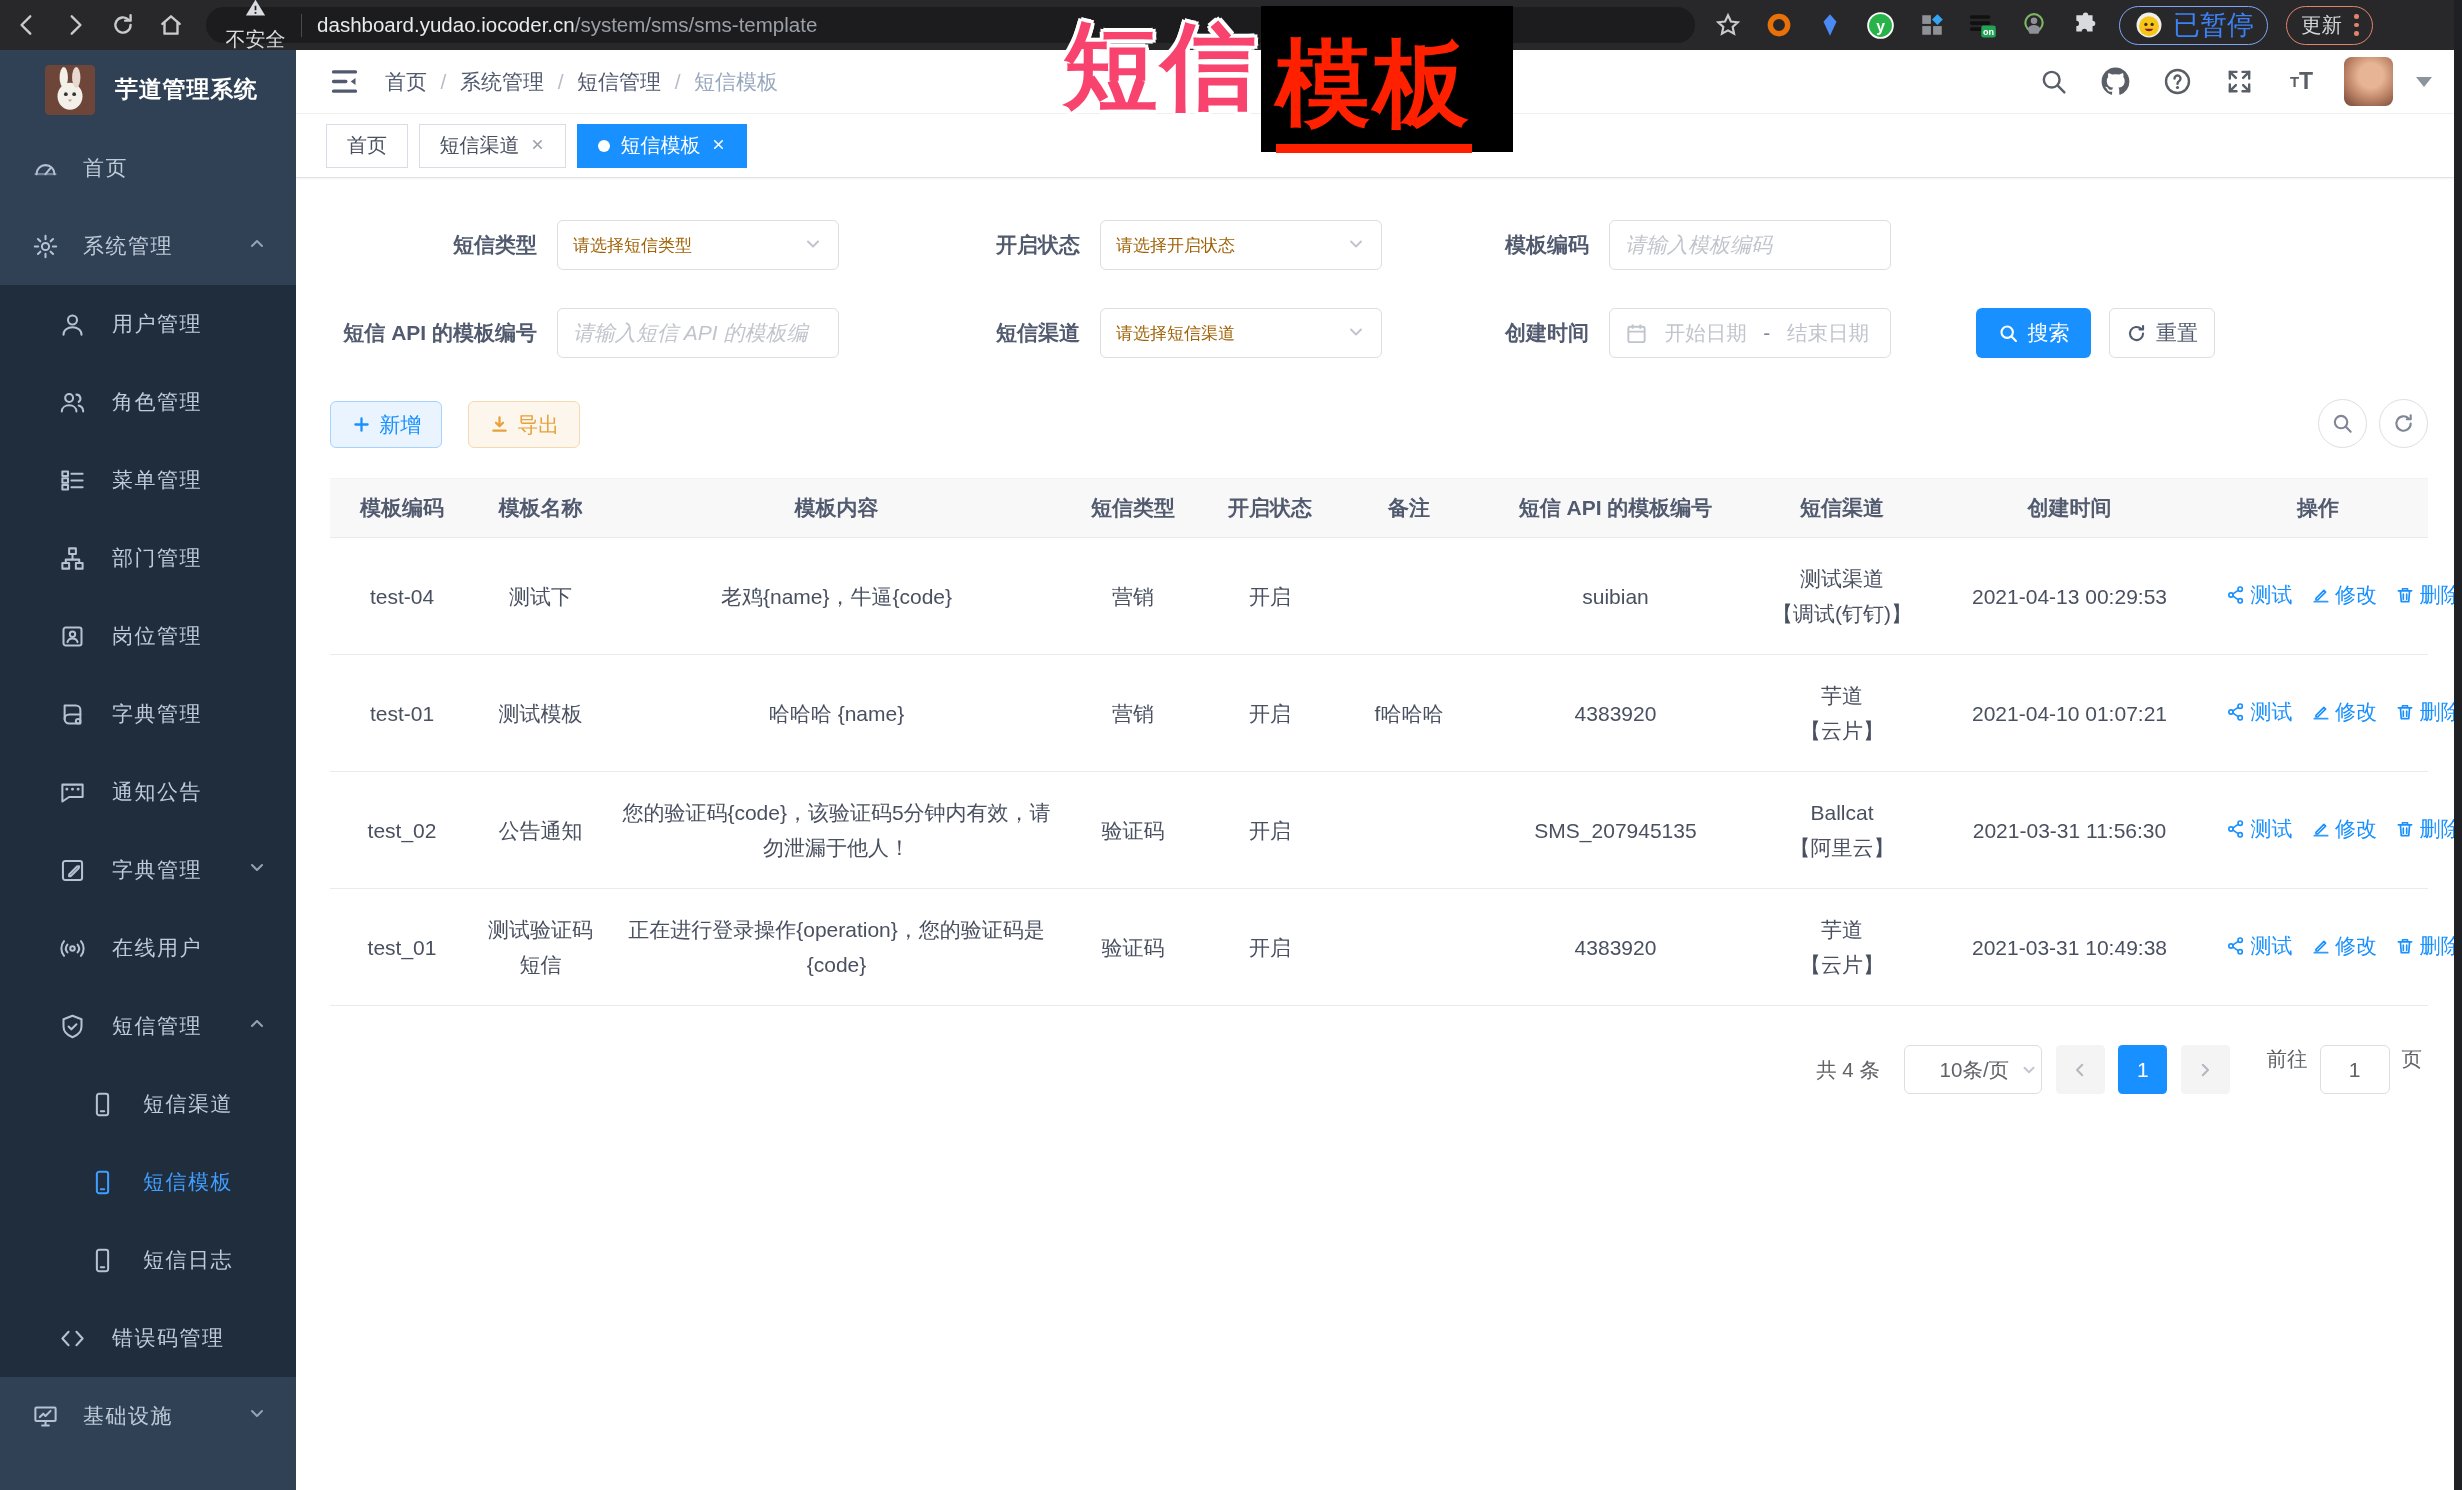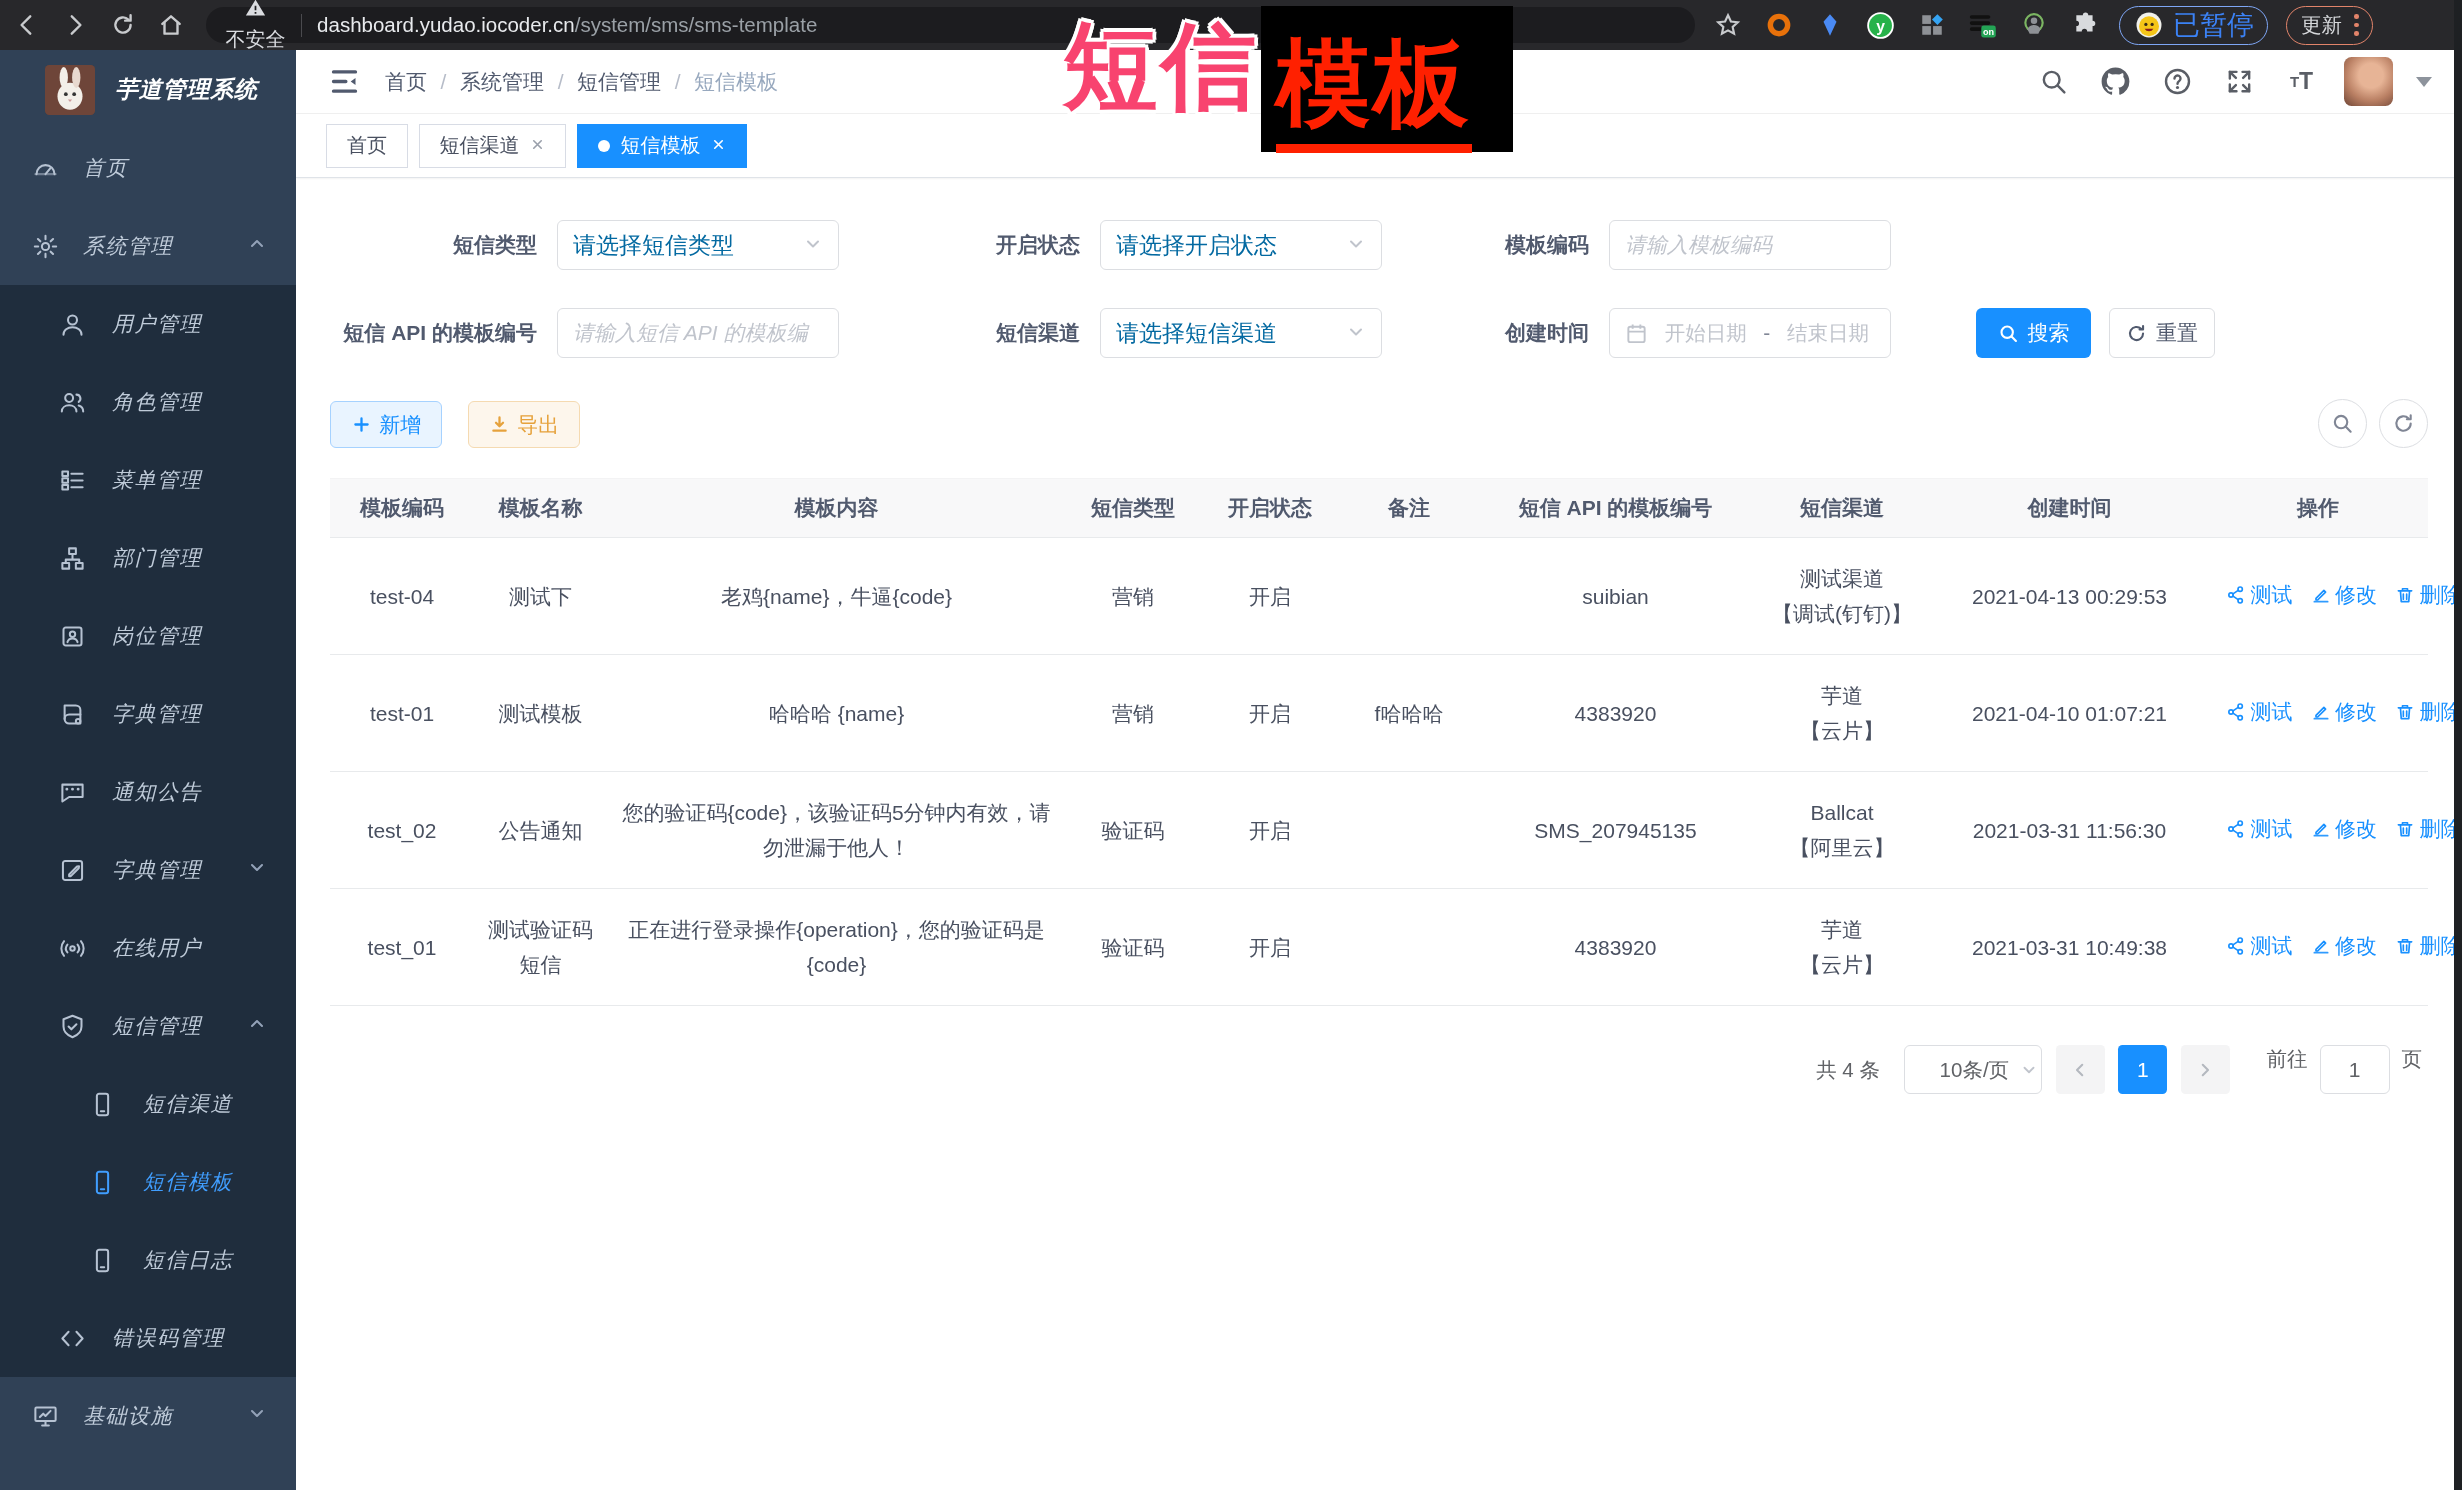--- a/index.html
+++ b/index.html
@@ -20,21 +20,21 @@
   .pill { height:39px; border-radius:20px; display:flex; align-items:center; padding:0 13.6px; gap:9px; }
   .pill.paused { border:1.5px solid #7ea6f5; color:#3b82f6; font-size:27px; }
   .pill.update { border:1.5px solid #e2846a; color:#d7d9dc; font-size:20.5px; gap:12px; }
   .dots3 { display:flex; flex-direction:column; gap:3.8px; }
   .dots3 i { width:4.5px; height:4.5px; border-radius:50%; background:#e2846a; }
 
   
   .edge-strip { position:absolute; right:0; top:0; width:7.6px; height:1490px; background:#1e2023; z-index:6; }
 
   
-  .sidebar { position:absolute; left:0; top:50px; width:296px; height:1440px; background:#304156; color:#bfcbd9; z-index:3; display:flex; flex-direction:column;font-style:italic; }
+  .sidebar { position:absolute; left:0; top:50px; width:296px; height:1440px; background:#304156; color:#bfcbd9; z-index:3; display:flex; flex-direction:column; }
   .logo-row { height:79px; display:flex; align-items:center; padding-left:45px; gap:20px; }
   .logo-img { width:50px; height:50px; border-radius:4.5px; overflow:hidden; flex:0 0 auto; }
   .app-title { color:#fff; font-size:23px; font-weight:700; letter-spacing:0.8px; }
   .menu-section { }
   .menu-section.dark { background:#1f2d3d; }
   .menu-section.grow { flex:1; }
   .mi { height:78px; display:flex; align-items:center; font-size:21px; color:#bfcbd9; position:relative; cursor:pointer; }
   .mi .lbl { letter-spacing:1.5px; }
   .mi.d1 { padding-left:32px; } .mi.d1 .lbl { margin-left:24px; }
   .mi.d2 { padding-left:59px; } .mi.d2 .lbl { margin-left:26px; }
@@ -71,21 +71,21 @@
 
   
   .content { position:absolute; left:296px; top:178px; right:0; bottom:0; background:#fff; padding:42px 34px 0 34px; z-index:1; }
 
   .frow { display:flex; align-items:center; }
   .frow + .frow { margin-top:38px; }
   .fgroup { display:flex; align-items:center; }
   .flabel { font-size:21px; font-weight:700; color:#515a6e; text-align:right; padding-right:20px; }
   .w300 { width:227px; } .w345 { width:261px; }
   .fctl { width:282px; height:50px; border:1.5px solid #dcdee2; border-radius:6px; display:flex; align-items:center; padding:0 15px; background:#fff; }
-  .fctl .ph { color:#0369a1; font-size:23px; flex:1; white-space:nowrap; overflow:hidden;font-family:Liberation Mono, monospace; }
+  .fctl .ph { color:#a16207; font-size:17px; flex:1; white-space:nowrap; overflow:hidden;font-family:Liberation Mono, monospace; }
   .fctl input { border:none; outline:none; width:100%; font-size:21px; color:#515a6e; background:transparent;font-style:italic; }
   .fctl input::placeholder { color:#c0c4cc; }
   .fctl .chev svg { width:20px; height:20px; stroke:#c0c4cc; fill:none; stroke-width:2.4; stroke-linecap:round; stroke-linejoin:round; }
   .fctl.dater { gap:10.6px; }
   .fctl.dater .dph { color:#c0c4cc; font-size:20.5px; flex:1; text-align:center; white-space:nowrap; }
   .fctl.dater .dash { color:#808695; font-size:21px; }
   .calsvg { width:23px; height:23px; stroke:#c0c4cc; fill:none; stroke-width:2; flex:0 0 auto; }
 
   .btn { height:50px; border-radius:6px; display:inline-flex; align-items:center; justify-content:center; font-size:21px; gap:9px; cursor:pointer; }
   .btn-search { background:#1890ff; color:#fff; width:115px; margin-left:85px; }

